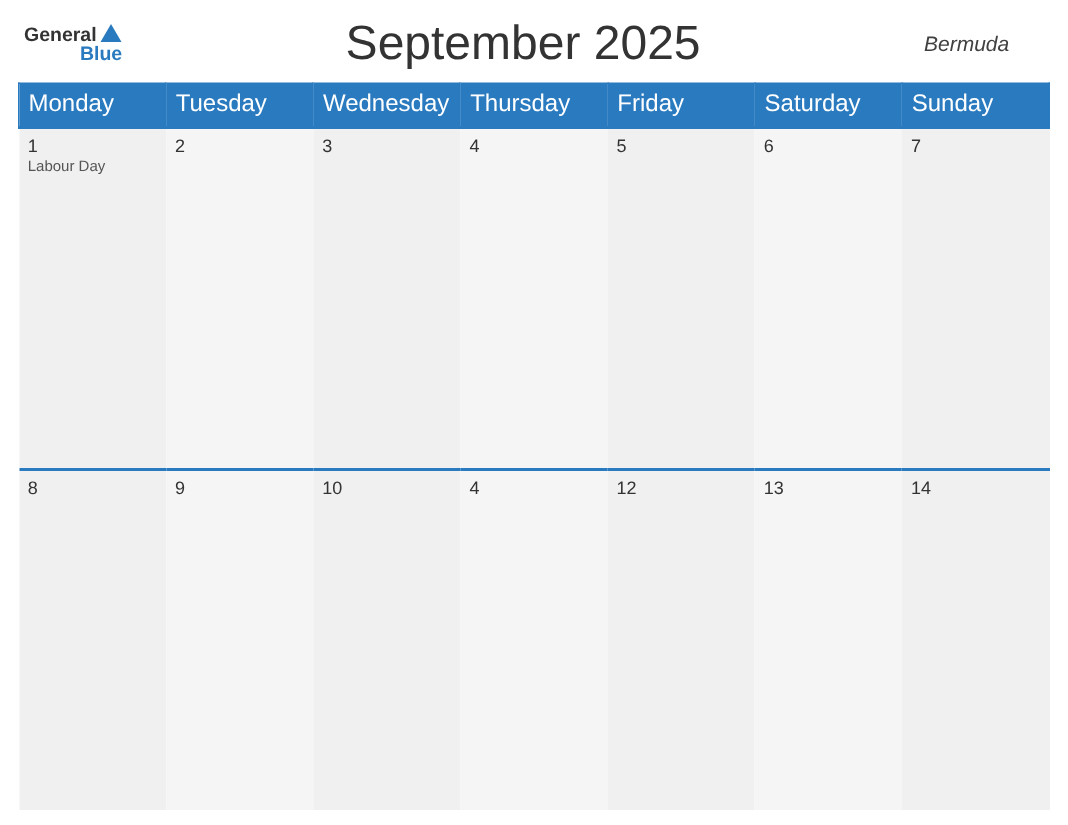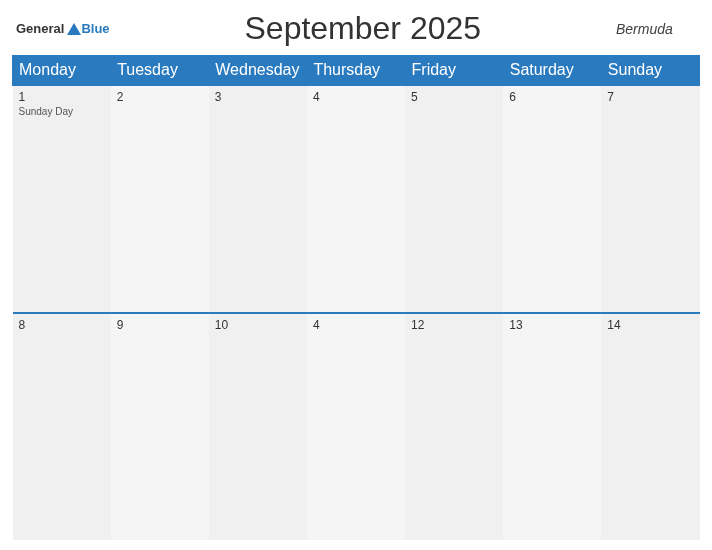--- a/index.html
+++ b/index.html
@@ -19,21 +19,21 @@
     }
     .header {
       display: flex;
       align-items: center;
       justify-content: space-between;
       margin-bottom: 8px;
       padding: 0 4px;
     }
     .logo {
       display: flex;
-      flex-direction: row;
+      flex-direction: column;
       align-items: flex-end;
       line-height: 1;
     }
     .logo-general {
       font-size: 13px;
       font-weight: bold;
       color: #333;
     }
     .logo-blue {
       font-size: 13px;
@@ -144,21 +144,21 @@
         <th>Thursday</th>
         <th>Friday</th>
         <th>Saturday</th>
         <th>Sunday</th>
       </tr>
     </thead>
     <tbody id="calendar-body">
     <tr>
           <td>
             <span class="day-number">1</span>
-            <span class="holiday-label">Sunday Day</span>
+            <span class="holiday-label">Labour Day</span>
           </td>
           <td>
             <span class="day-number">2</span>
           </td>
           <td>
             <span class="day-number">3</span>
           </td>
           <td>
             <span class="day-number">4</span>
           </td>

